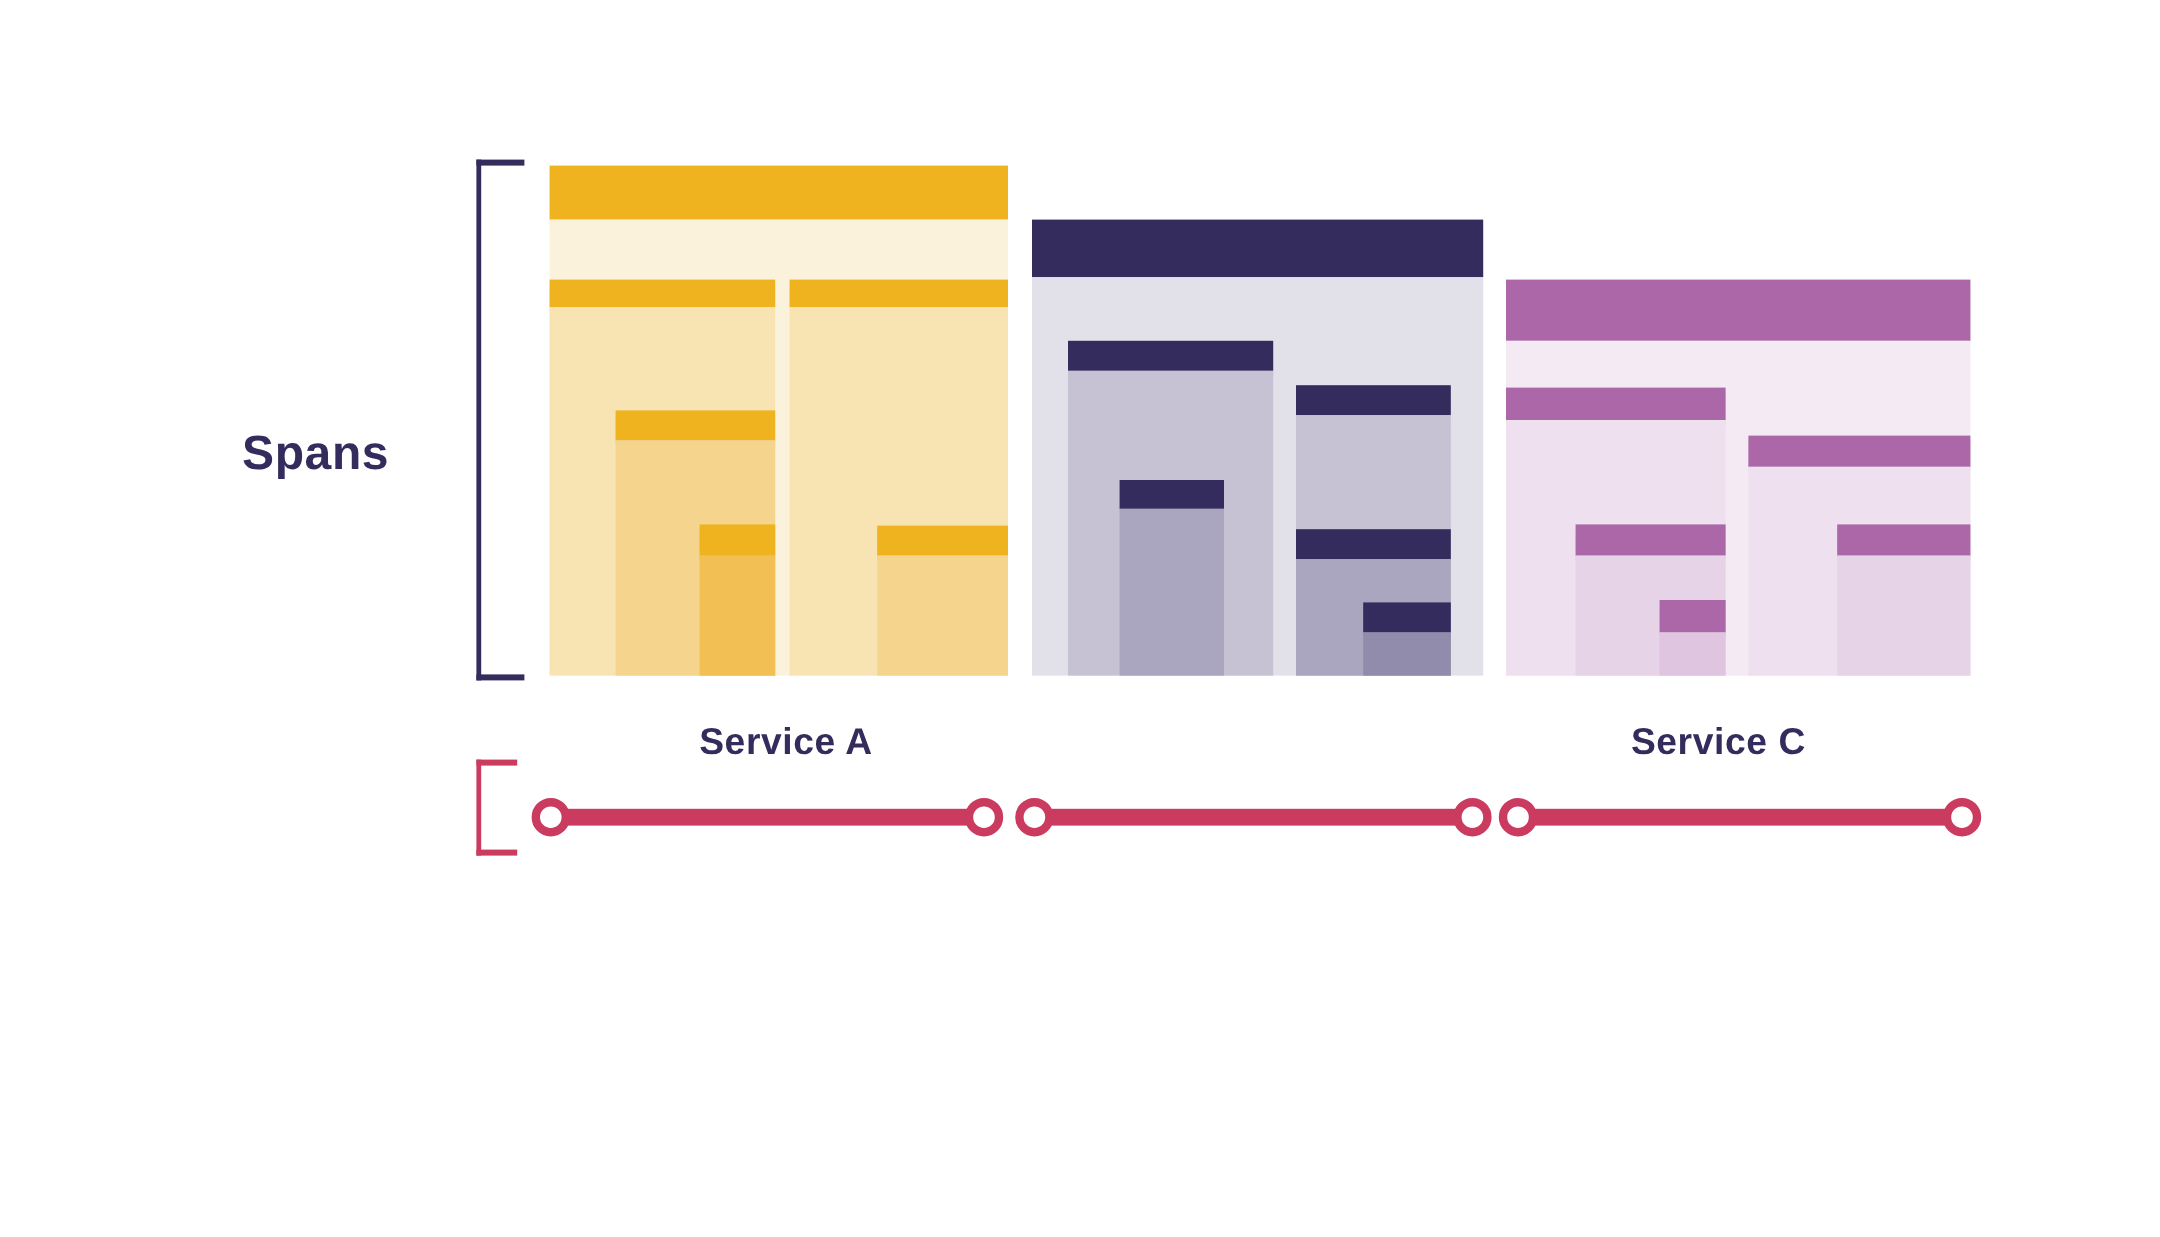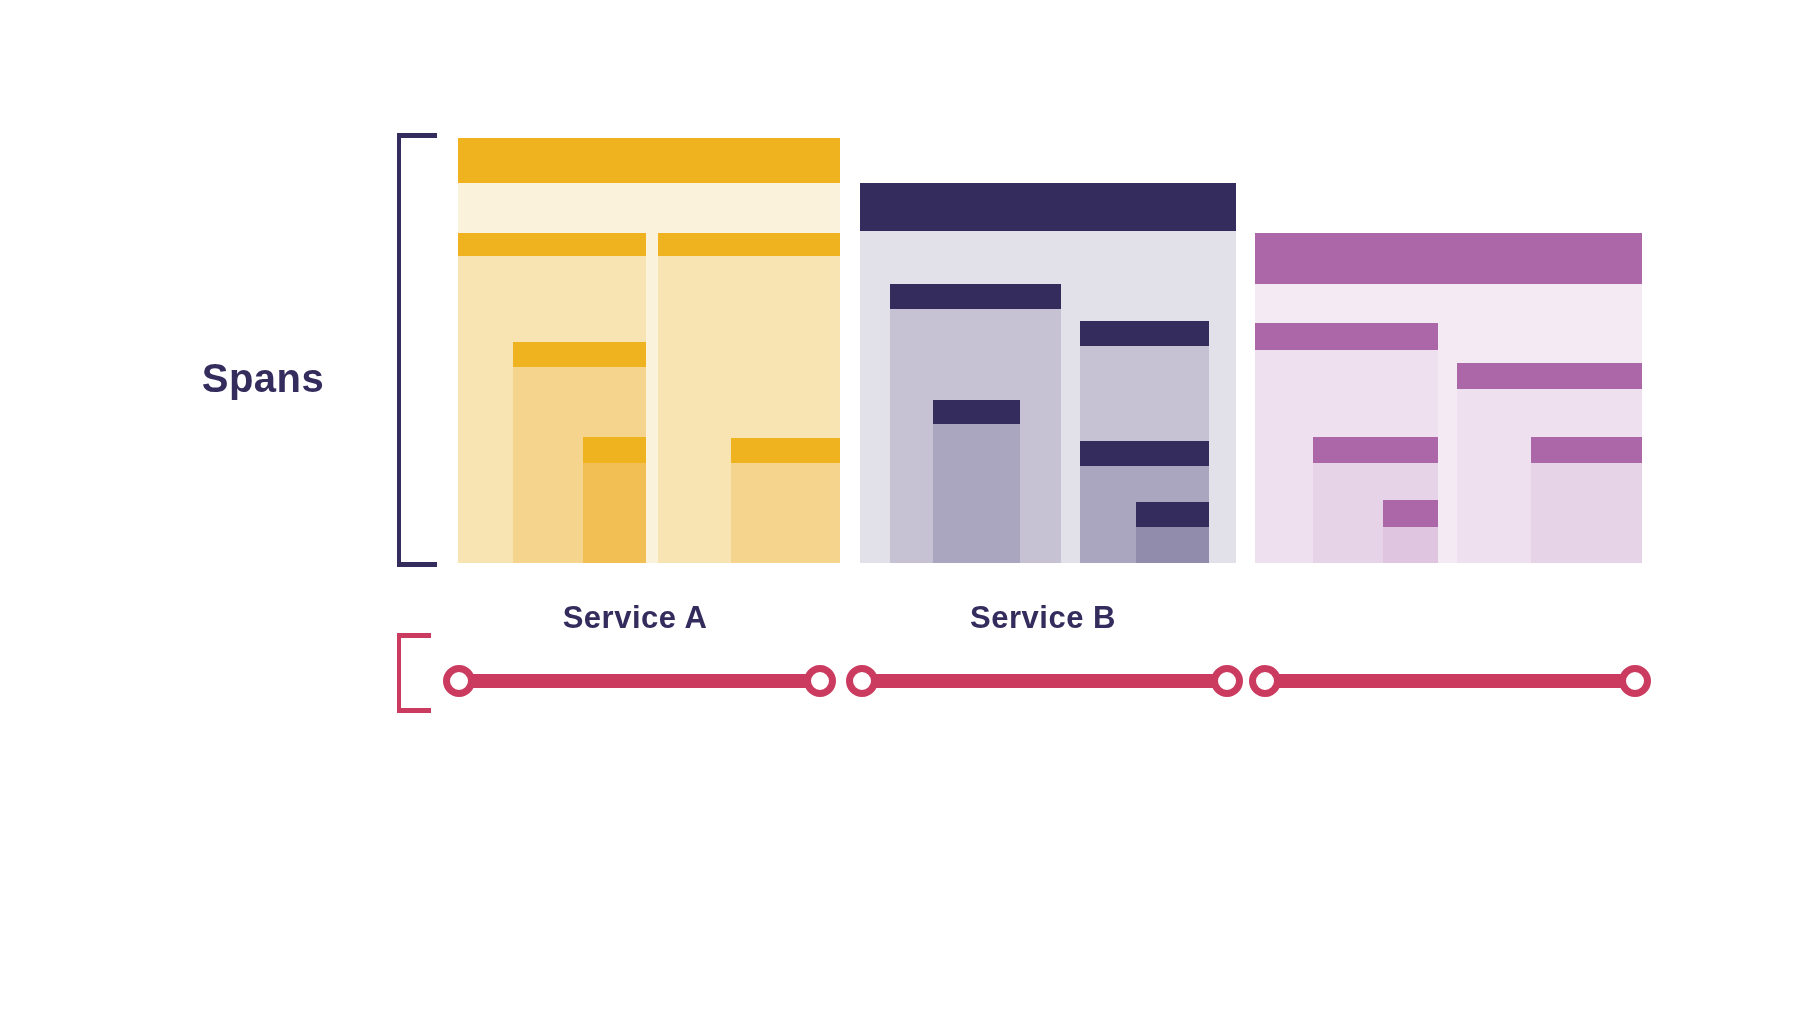--- a/index.html
+++ b/index.html
@@ -131,22 +131,22 @@
     <div class="span" style="left:128px;top:267px;width:55px;height:63px;">
       <div class="span-head" style="height:27px;"></div>
       <div class="span-body l4"></div>
     </div>
     <div class="span" style="left:276px;top:204px;width:111px;height:126px;">
       <div class="span-head" style="height:26px;"></div>
       <div class="span-body l3"></div>
     </div>
   </div>
 
-  <div class="svc-name" style="left:520px;">Service A</div>
-  <div class="svc-name" style="left:928px;">Service B</div>
+  <div class="svc-name" style="left:540px;">Service A</div>
+  <div class="svc-name" style="left:1317px;">Service C</div>
 
 
   <div class="bracket red" style="left:397px;top:633px;width:30px;height:70px;"></div>
 
   <div class="tl-line" style="left:459px;top:674px;width:361px;"></div>
   <div class="tl-line" style="left:862px;top:674px;width:365px;"></div>
   <div class="tl-line" style="left:1265px;top:674px;width:370px;"></div>
 
   <div class="tl-dot" style="left:443px;top:665px;"></div>
   <div class="tl-dot" style="left:804px;top:665px;"></div>

